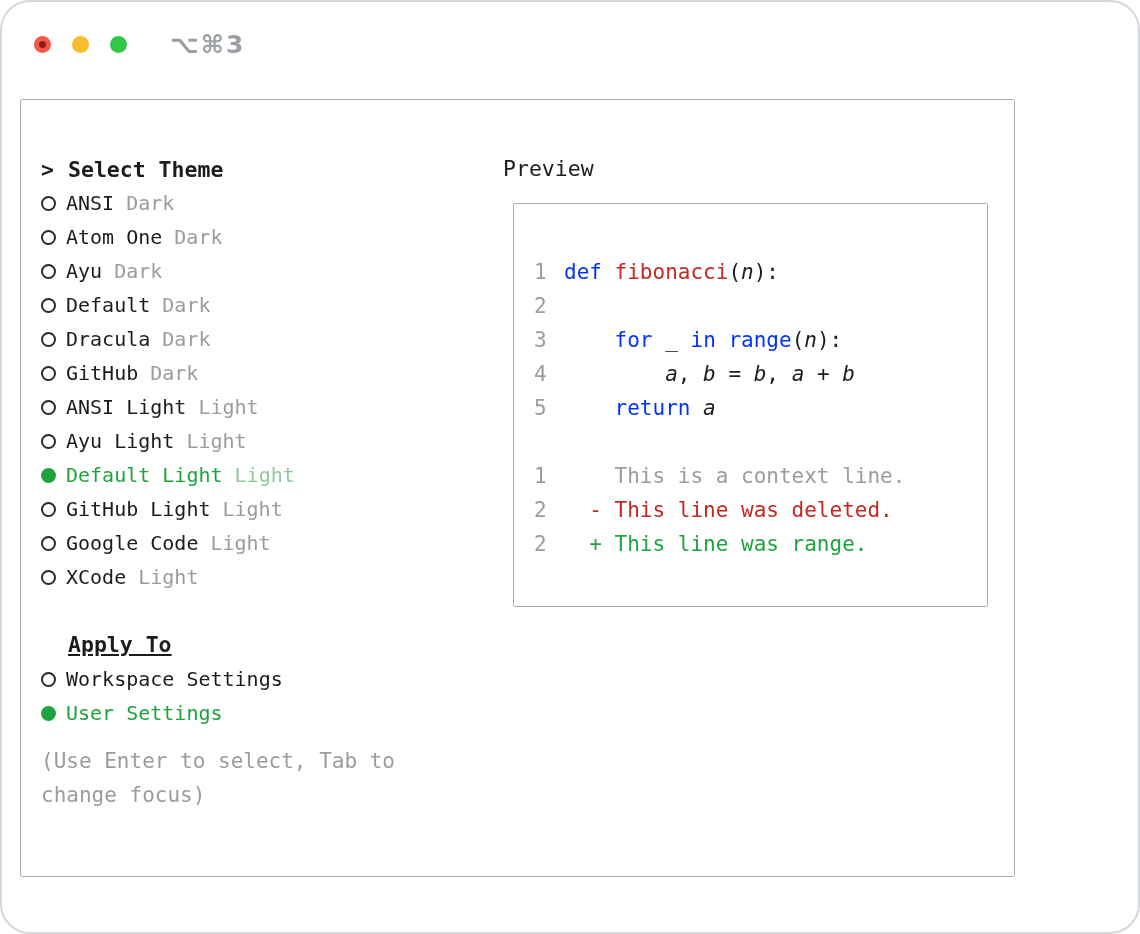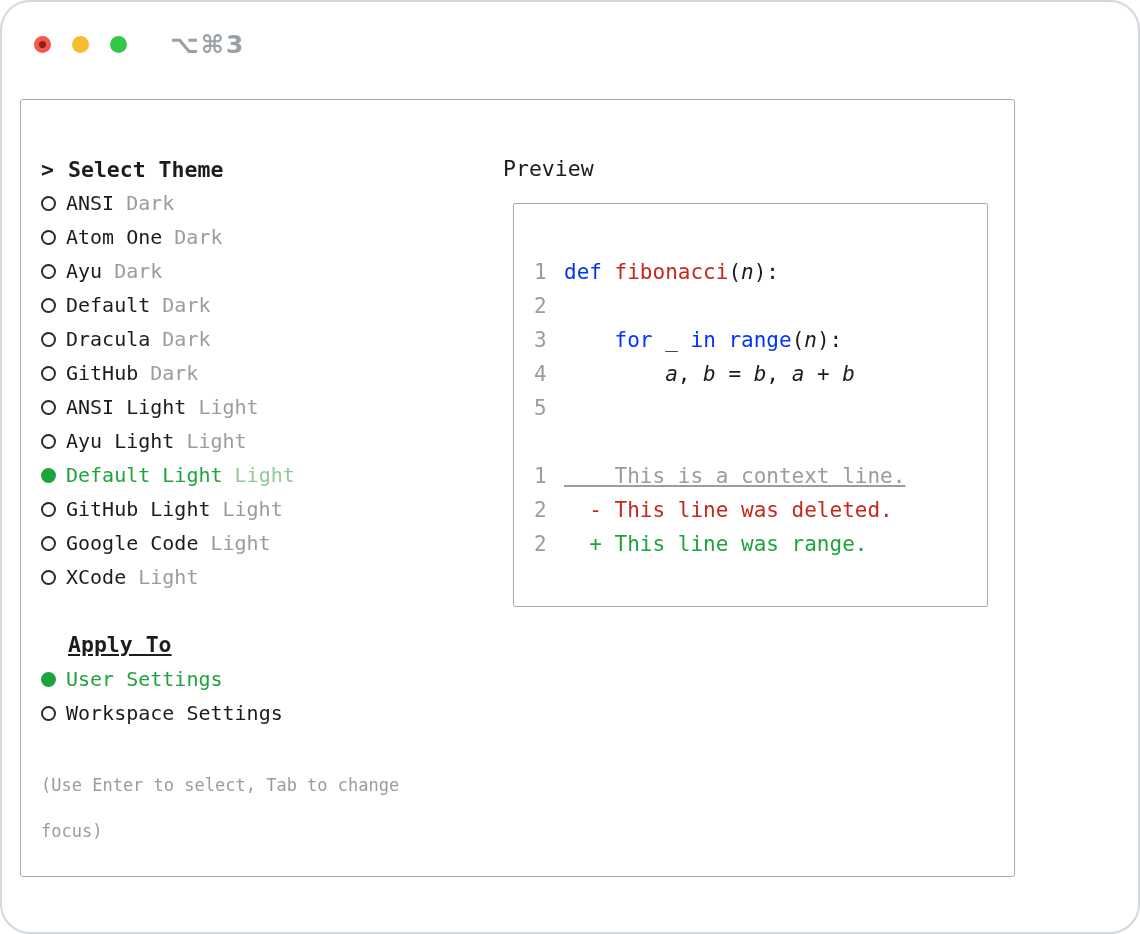--- a/index.html
+++ b/index.html
@@ -39,36 +39,36 @@
   .radio {
     width: 15px; height: 15px; border-radius: 50%;
     border: 2px solid #2a2a2c; margin-right: 10px; flex: none;
   }
   .radio.on { background: var(--green); border-color: var(--green); }
   .lbl { color: var(--text); }
   .row.sel .lbl { color: var(--green); }
   .var { color: var(--muted); margin-left: 12px; text-align: center; }
   .row.sel .var { color: var(--green_soft); }
   .apply-title { margin-top: 34px; margin-left: 27px; height: 34px; line-height: 34px; font-weight: bold; font-size: 21.5px; text-decoration: underline; }
-  .hint { margin-top: 32px; max-width: 425px; color: var(--muted); font-size: 17px; line-height: 46px; }
+  .hint { margin-top: 14px; max-width: 425px; color: var(--muted); font-size: 21px; line-height: 34px; }
   .preview-col { position: absolute; left: 482px; top: 52px; }
   .preview-title { height: 34px; line-height: 34px; font-weight: normal; font-size: 21.5px; }
   .preview-box {
     margin-top: 17px; margin-left: 10px; width: 475px; height: 404px;
     border: 1.5px solid var(--panel_border); border-radius: 2px;
     padding: 51px 0 0 20px; overflow: hidden; background: #fff;
   }
   .cline { height: 34px; display: flex; font-size: 21px; line-height: 34px; }
   .ln { width: 30px; color: var(--muted); flex: none; }
   .ct { white-space: pre; color: var(--text); }
   .blank { height: 34px; }
   .tk-kw { color: var(--blue); }
   .tk-fn { color: var(--red); }
   .tk-v { font-style: italic; }
-  .diff-context .ct { color: var(--muted); text-decoration: underline; }
+  .diff-context .ct { color: var(--muted); }
   .diff-deleted .ct { color: var(--red); }
   .diff-added .ct { color: var(--green); }
 </style>
 </head>
 <body>
 
 <div class="window">
 
   <div class="titlebar">
     <span class="light red"></span>
@@ -144,27 +144,27 @@
           <div class="row">
             <span class="radio"></span>
             <span class="lbl">XCode</span>
             <span class="var">Light</span>
           </div>
         </div>
 
       <div class="apply-title">Apply To</div>
 
       <div id="apply-list">
+          <div class="row">
+            <span class="radio"></span>
+            <span class="lbl">Workspace Settings</span>
+          </div>
           <div class="row sel">
             <span class="radio on"></span>
             <span class="lbl">User Settings</span>
-          </div>
-          <div class="row">
-            <span class="radio"></span>
-            <span class="lbl">Workspace Settings</span>
           </div>
         </div>
 
       <div class="hint">(Use Enter to select, Tab to change focus)</div>
     </div>
 
     <div class="preview-col">
       <div class="preview-title">Preview</div>
       <div class="preview-box">
         <div id="code-lines">
@@ -178,20 +178,21 @@
             <div class="cline">
               <span class="ln">3</span>
               <span class="ct"><span class="tk-p">    </span><span class="tk-kw">for</span><span class="tk-p"> </span><span class="tk-p">_</span><span class="tk-p"> </span><span class="tk-kw">in</span><span class="tk-p"> </span><span class="tk-kw">range</span><span class="tk-p">(</span><span class="tk-v">n</span><span class="tk-p">):</span></span>
             </div>
             <div class="cline">
               <span class="ln">4</span>
               <span class="ct"><span class="tk-p">        </span><span class="tk-v">a</span><span class="tk-p">, </span><span class="tk-v">b</span><span class="tk-p"> = </span><span class="tk-v">b</span><span class="tk-p">, </span><span class="tk-v">a</span><span class="tk-p"> + </span><span class="tk-v">b</span></span>
             </div>
             <div class="cline">
               <span class="ln">5</span>
+              <span class="ct"><span class="tk-p">    </span><span class="tk-kw">return</span><span class="tk-p"> </span><span class="tk-v">a</span></span>
             </div>
           </div>
         <div class="blank"></div>
         <div id="diff-lines">
             <div class="cline diff-context">
               <span class="ln">1</span>
               <span class="ct">    This is a context line.</span>
             </div>
             <div class="cline diff-deleted">
               <span class="ln">2</span>

